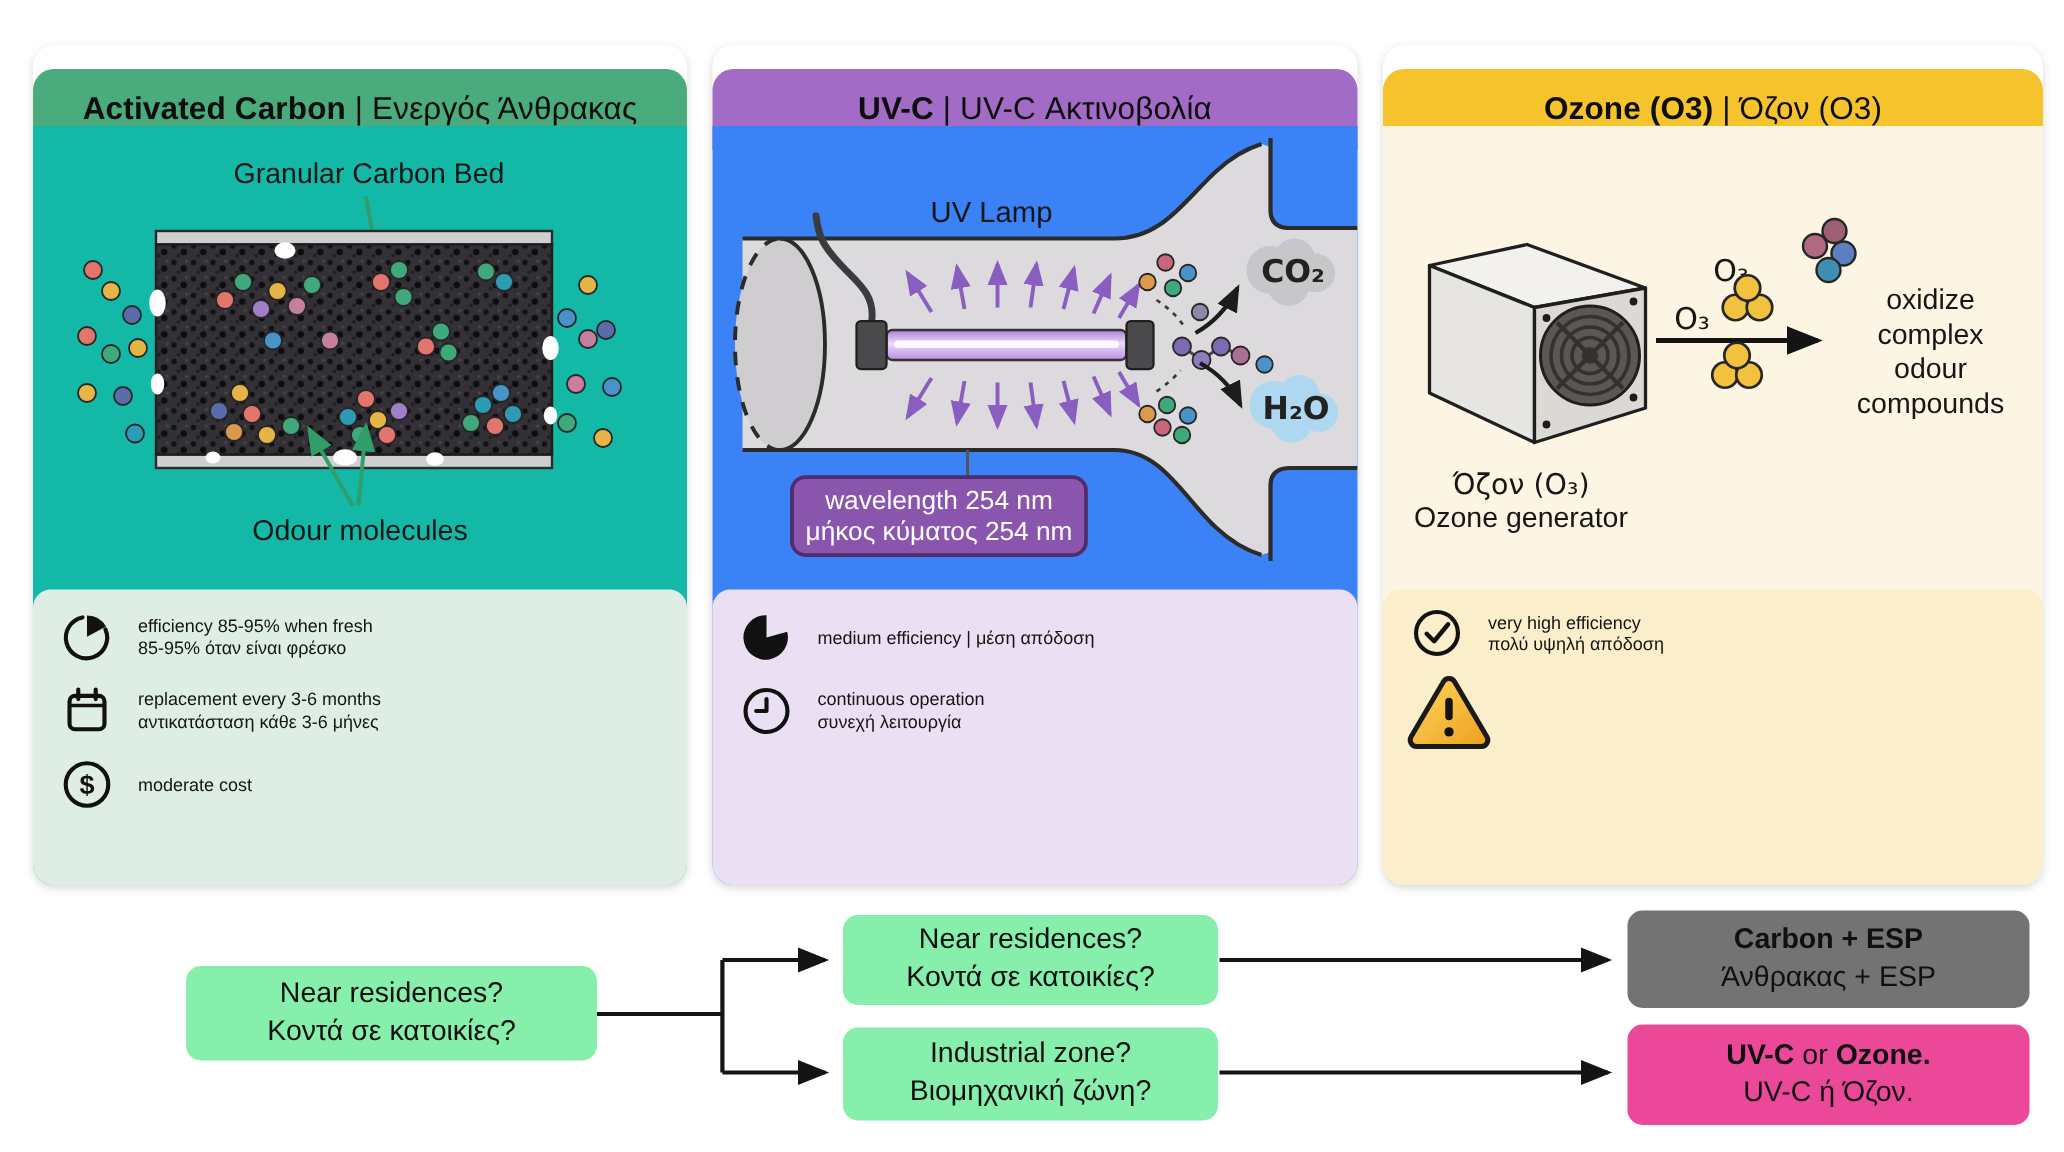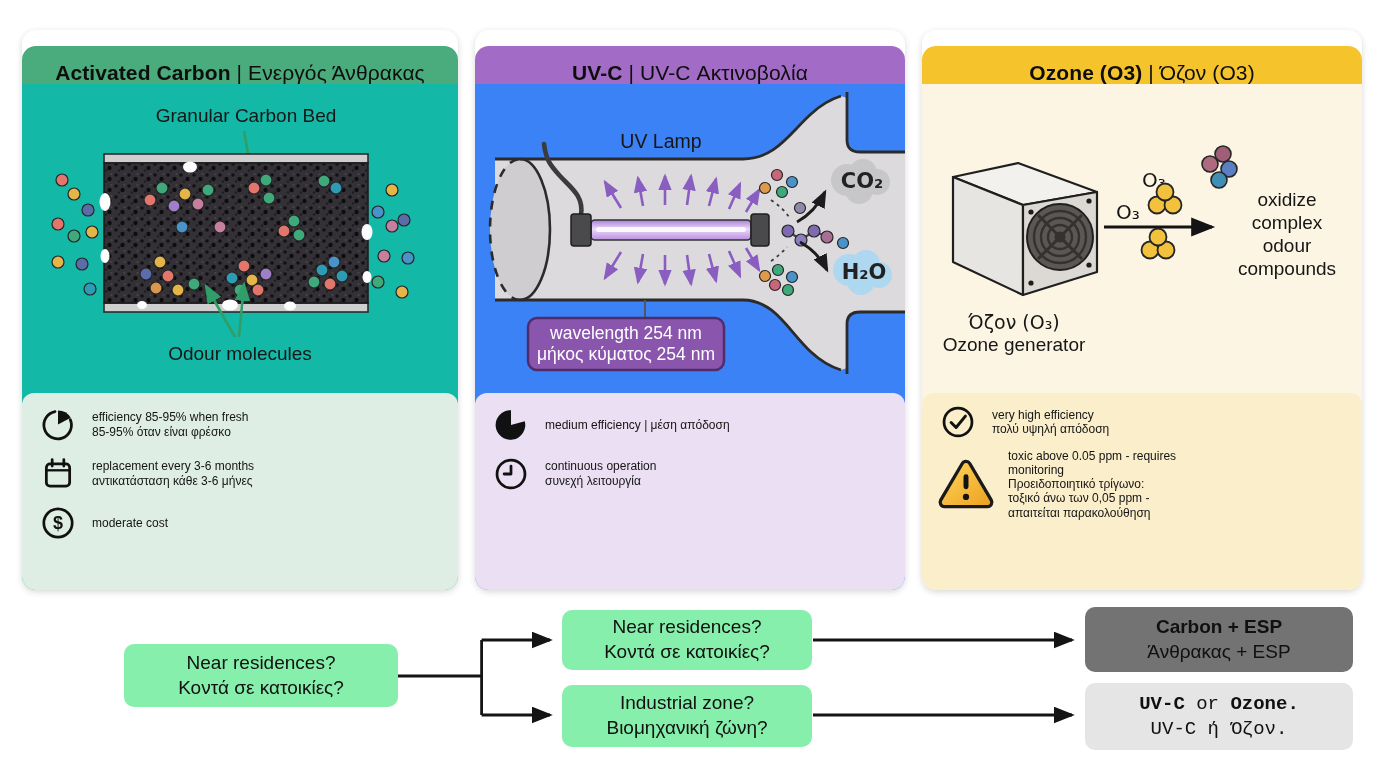--- a/index.html
+++ b/index.html
@@ -24,21 +24,21 @@
          padding:14px 15px 8px 15px;display:flex;flex-direction:column;gap:13px;box-sizing:border-box;}
   .panel-green{background:#dfeee5;} .panel-purple{background:#ebdff3;} .panel-yellow{background:#faeecb;gap:9px;padding-top:11px;}
   .feature{display:flex;align-items:center;gap:13px;}
   .ficon{flex:0 0 42px;display:flex;align-items:center;justify-content:center;}
   .ftext{font-size:12px;line-height:1.22;color:#141414;}
   .panel-yellow .ftext{line-height:1.18;}
 
   
   .flow-box{position:absolute;background:#86efac;border-radius:10px;display:flex;flex-direction:column;
             align-items:center;justify-content:center;font-size:19px;line-height:1.3;color:#101010;text-align:center;}
-  .fb-green{background:#737373;} .fb-yellow{background:#e5e5e5;font-family:Liberation Mono, monospace;}
+  .fb-green{background:#737373;} .fb-yellow{background:#ec4899;}
   .fb-root{left:124px;top:644px;width:274px;height:63px;}
   .fb-qtop{left:562px;top:610px;width:250px;height:60px;}
   .fb-qbot{left:562px;top:685px;width:250px;height:62px;}
   .fb-atop{left:1085px;top:607px;width:268px;height:65px;}
   .fb-abot{left:1085px;top:683px;width:268px;height:67px;}
   .fb-atop .l1{font-weight:700;}
   .fb-abot .l1{white-space:pre;} .fb-abot .l1 b{font-weight:700;}
   .connectors{position:absolute;left:0;top:0;pointer-events:none;}
 
   svg text{font-family:"Liberation Sans","DejaVu Sans",sans-serif;}
@@ -390,27 +390,20 @@
                 <linearGradient id="warnG" x1="0" y1="0" x2="1" y2="1">
                   <stop offset="0" stop-color="#ffd75e"></stop>
                     <stop offset="1" stop-color="#ec9f1e"></stop>
                 </linearGradient>
               </defs>
               <path d="M31.6,5.2 a4.2,4.2 0 0 0 -7.2,0 L3.6,40.6 a4.2,4.2 0 0 0 3.6,6.3 h41.6 a4.2,4.2 0 0 0 3.6,-6.3 Z" fill="url(#warnG)" stroke="#1a1a1a" stroke-width="3.2" stroke-linejoin="round"></path>
               <rect x="25.6" y="15.5" width="4.8" height="14.5" rx="2.4" fill="#131313"></rect>
               <circle cx="28" cy="37.5" r="3" fill="#131313"></circle>
             </svg>
           </span>
-          <div class="ftext">
-            <div>toxic above 0.05 ppm - requires</div>
-            <div>monitoring</div>
-            <div>Προειδοποιητικό τρίγωνο:</div>
-            <div>τοξικό άνω των 0,05 ppm -</div>
-            <div>απαιτείται παρακολούθηση</div>
-          </div>
         </div>
       </div>
     </div>
   </section>
 
   <svg class="connectors" width="1376" height="768" viewBox="0 0 1376 768">
     <defs>
       <marker id="ah-flow" markerWidth="8" markerHeight="7" refX="6.5" refY="3" orient="auto">
         <path d="M0,0 L7.5,3 L0,6 Z" fill="#141414"></path>
       </marker>

